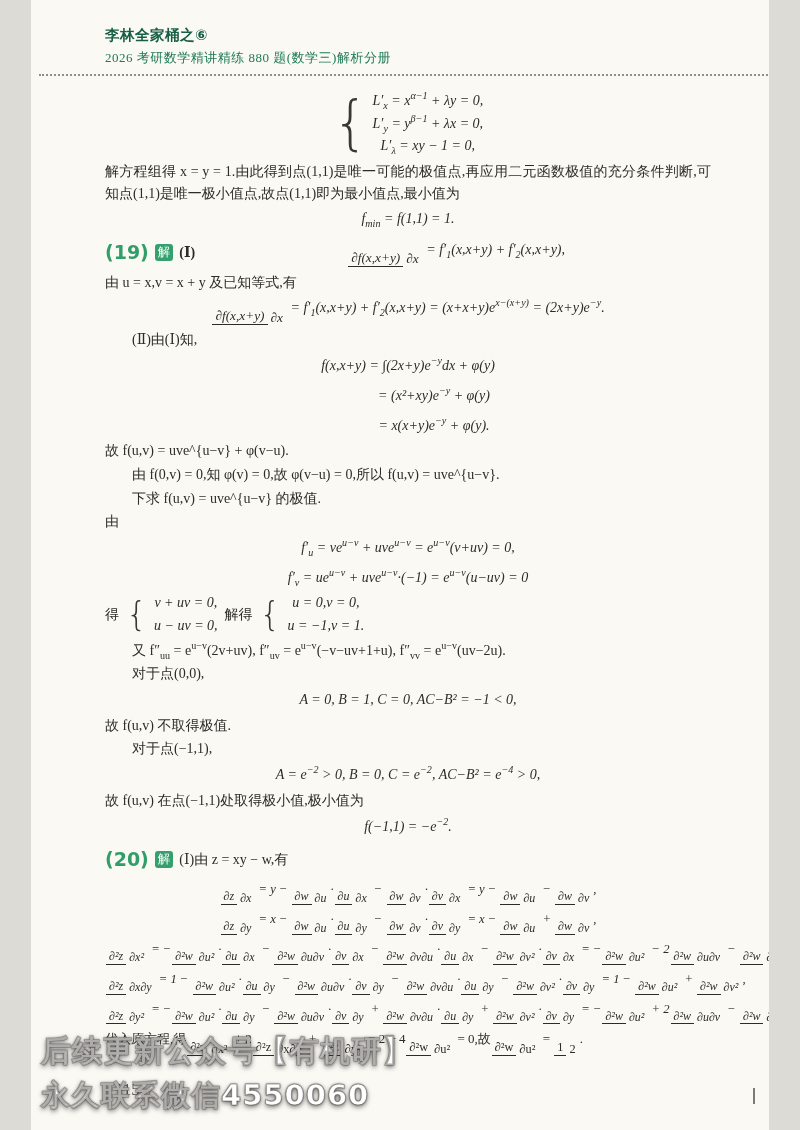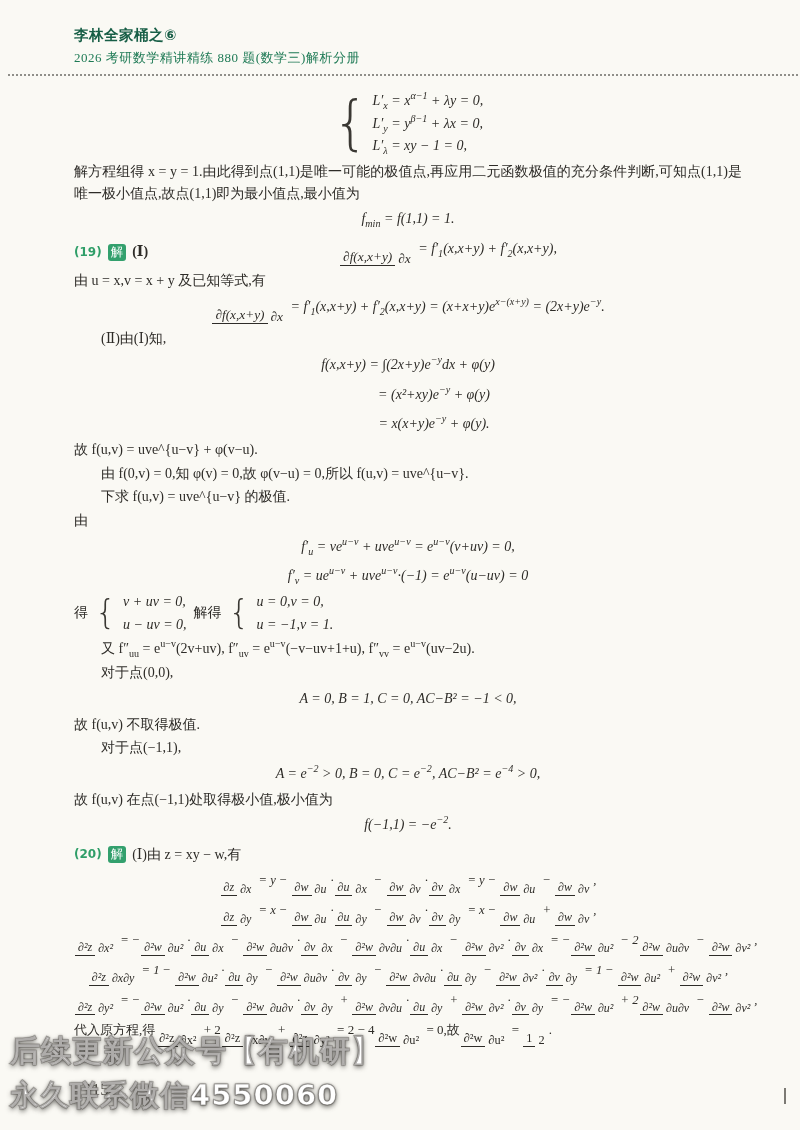--- a/index.html
+++ b/index.html
@@ -1,18 +1,18 @@
 <!DOCTYPE html>
 <html><head>
 <meta charset="utf-8">
 <style>
   *{margin:0;padding:0;box-sizing:border-box}
   html,body{background:#dddbd5}
   .page{
-    position:relative;width:800px;height:1130px;margin:0 auto;
+    position:relative;width:738px;height:1130px;margin:0 auto;
     background:#faf9f4;overflow:hidden;color:#2e2c28;
     font-family:"Liberation Serif","DejaVu Serif","DejaVu Sans",serif;
     font-size:14px;
   }
   
   .hdr{padding:26px 60px 0 74px}
   .hdr-series{font-weight:bold;font-size:14.5px;color:#175e46;letter-spacing:.5px}
   .hdr-sub{font-size:13px;color:#1e7a55;margin-top:4px;letter-spacing:.5px}
   .dotted{margin:7px -66px 0 -66px;border-bottom:2px dotted #8f8e89}
   
@@ -21,28 +21,28 @@
   .ind{text-indent:27px}
   .disp{text-align:center;margin:4px 0;font-style:italic}
   .m{font-style:italic}
   sup,sub{line-height:0;font-size:.72em}
   .frac{display:inline-flex;flex-direction:row;align-items:center;vertical-align:-0.62em;margin:0 1px;line-height:1.05;font-size:.95em}
   .frac .num{display:block;padding:0 3px 1px;border-bottom:1px solid currentColor}
   .frac .den{display:block;padding:1px 3px 0}
   
   .sysblock{display:flex;justify-content:center;align-items:center;margin:6px 0 4px}
   .bigbrace{font-family:"DejaVu Sans",sans-serif;font-size:56px;font-weight:300;line-height:.9;margin-right:4px;transform:scaleY(1.05);color:#3a3833}
-  .syscol{display:inline-flex;flex-direction:column;text-align:left;gap:1px}
+  .syscol{display:inline-flex;flex-direction:column;text-align:center;gap:1px}
   .sysinline{display:flex;align-items:center;gap:7px;margin:3px 0 3px 0}
   .smbrace{font-family:"DejaVu Sans",sans-serif;font-size:33px;font-weight:300;line-height:.9;color:#3a3833}
   .sysinline .syscol{font-style:italic}
   .sysinline .t{font-style:normal}
   
   .qrow{display:flex;align-items:center;gap:6px;margin:8px 0 4px}
-  .qnum{color:#2f9e68;font-weight:bold;font-family:"DejaVu Sans",sans-serif;font-size:12px}
+  .qnum{color:#2f9e68;font-weight:bold;font-family:"DejaVu Sans",sans-serif;font-size:19px}
   .jie{background:#33a06d;color:#fff;border-radius:3px;padding:0 3px;font-size:12.5px;line-height:17px;height:17px;display:inline-block;font-style:normal}
   .qpart{font-weight:bold}
   .qeq{flex:1;text-align:center}
   .qtext{font-style:normal}
   
   .eq20{text-align:center;font-style:italic;margin:5px 0;font-size:12.6px;white-space:nowrap}
   .mixmath{margin:5px 0;font-size:13px}
   
   .eqgroup{display:flex;flex-direction:column;align-items:center;gap:8px;font-style:italic;margin:4px 0}
   .eqgroup .cont{transform:translateX(26px)}

